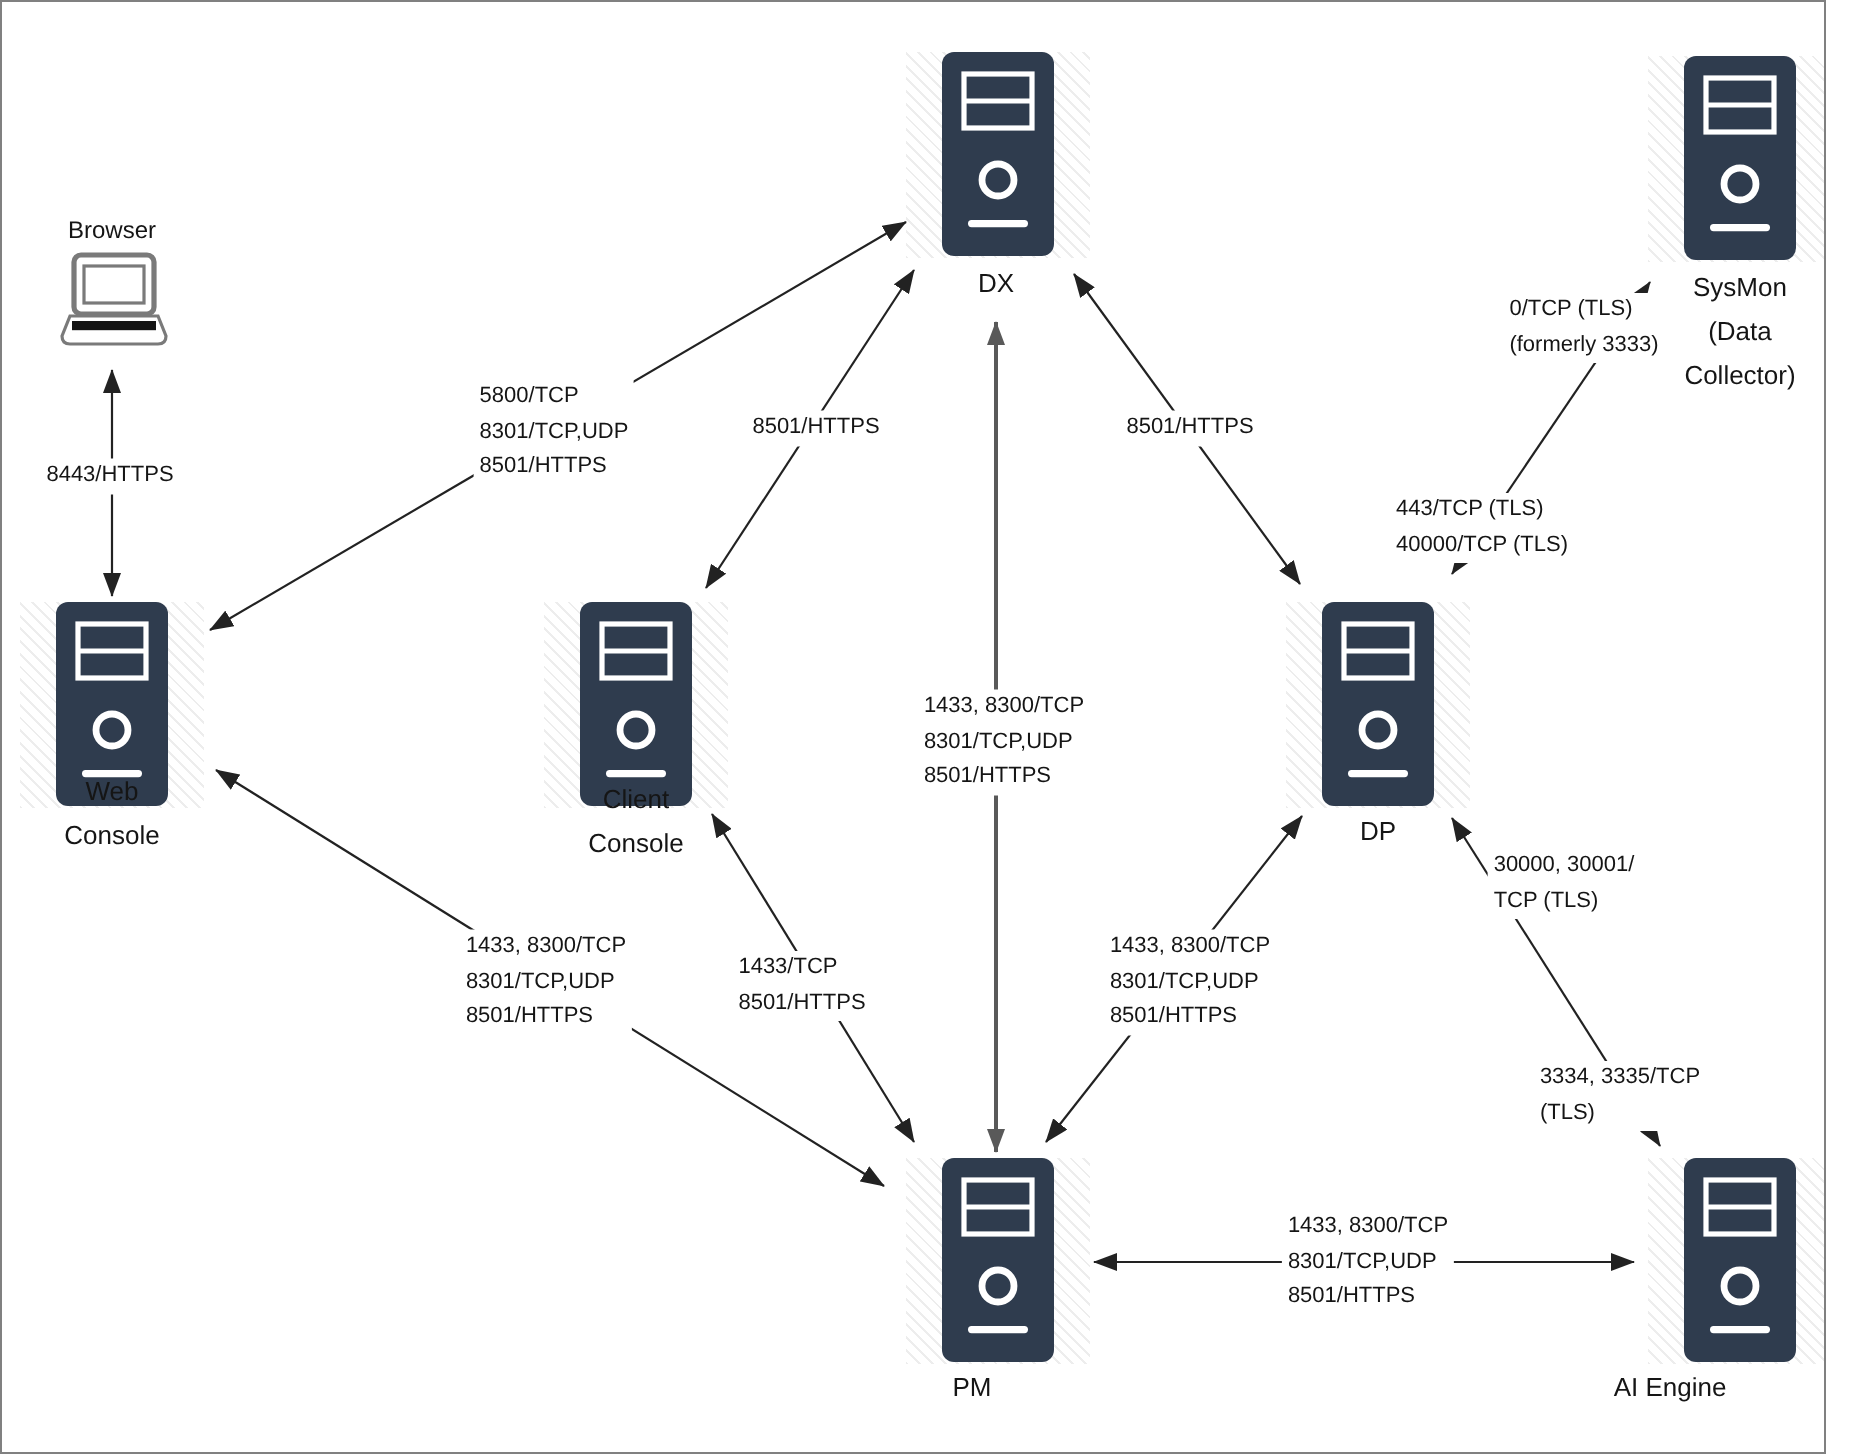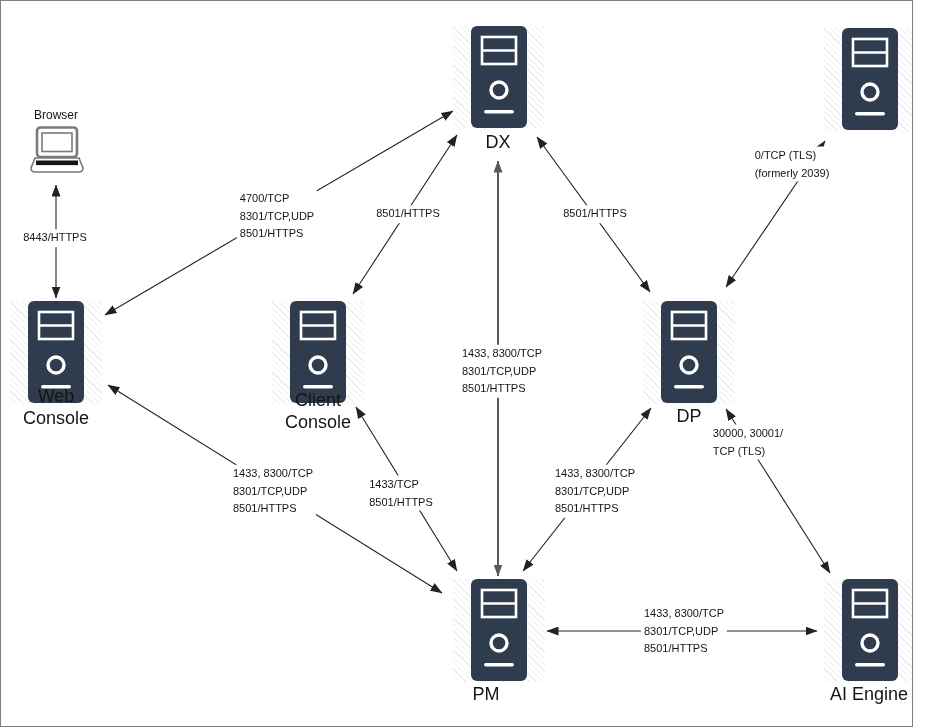--- a/index.html
+++ b/index.html
@@ -31,21 +31,21 @@
   .srv-body{fill:var(--server-fill);}
   .srv-stroke{stroke:#ffffff;fill:none;}
   .srv-white{fill:#ffffff;}
 
   .browser-node{position:absolute;left:27px;top:125px;width:58px;height:52px;z-index:2;}
 
   .node-label{
     position:absolute;z-index:3;
     transform:translate(-50%,0);
     text-align:center;
-    font-size:18px;line-height:22px;color:#151515;
+    font-size:13px;line-height:22px;color:#151515;
     white-space:nowrap;
   }
   .edge-label{
     position:absolute;z-index:3;
     transform:translate(-50%,-50%);
     background:#ffffff;
     text-align:left;
     font-size:11px;line-height:17.5px;color:#151515;
     padding:0 3px;
     white-space:nowrap;
@@ -147,64 +147,77 @@
   </div>
   <div class="node-label" style="left:497px;top:130px">
     <div>DX</div>
   </div>
   <div class="node-label" style="left:688px;top:404px">
     <div>DP</div>
   </div>
   <div class="node-label" style="left:485px;top:682px">
     <div>PM</div>
   </div>
-  <div class="node-label" style="left:868px;top:682px">
+  <div class="node-label" style="left:869px;top:132px">
+    <div>SysMon</div>
+    <div>(Data</div>
+    <div>Collector)</div>
+  </div>
+  <div class="node-label" style="left:834px;top:682px">
     <div>AI Engine</div>
   </div>
 
   <div class="edge-label" style="left:54px;top:237px">
     <div>8443/HTTPS</div>
   </div>
   <div class="edge-label" style="left:276px;top:215px">
-    <div>4700/TCP</div>
+    <div>5800/TCP</div>
     <div>8301/TCP,UDP</div>
     <div>8501/HTTPS</div>
   </div>
   <div class="edge-label" style="left:407px;top:213px">
     <div>8501/HTTPS</div>
   </div>
   <div class="edge-label" style="left:594px;top:213px">
     <div>8501/HTTPS</div>
   </div>
   <div class="edge-label" style="left:501px;top:370px">
     <div>1433, 8300/TCP</div>
     <div>8301/TCP,UDP</div>
     <div>8501/HTTPS</div>
   </div>
   <div class="edge-label" style="left:791px;top:163px">
     <div>0/TCP (TLS)</div>
-    <div>(formerly 2039)</div>
+    <div>(formerly 3333)</div>
+  </div>
+  <div class="edge-label" style="left:740px;top:263px">
+    <div>443/TCP (TLS)</div>
+    <div>40000/TCP (TLS)</div>
   </div>
   <div class="edge-label" style="left:272px;top:490px">
     <div>1433, 8300/TCP</div>
     <div>8301/TCP,UDP</div>
     <div>8501/HTTPS</div>
   </div>
   <div class="edge-label" style="left:400px;top:492px">
     <div>1433/TCP</div>
     <div>8501/HTTPS</div>
   </div>
   <div class="edge-label" style="left:594px;top:490px">
     <div>1433, 8300/TCP</div>
     <div>8301/TCP,UDP</div>
     <div>8501/HTTPS</div>
   </div>
-  <div class="edge-label" style="left:747px;top:441px">
+  <div class="edge-label" style="left:781px;top:441px">
     <div>30000, 30001/</div>
     <div>TCP (TLS)</div>
   </div>
+  <div class="edge-label" style="left:809px;top:547px">
+    <div>3334, 3335/TCP</div>
+    <div>(TLS)</div>
+  </div>
   <div class="edge-label" style="left:683px;top:630px">
     <div>1433, 8300/TCP</div>
     <div>8301/TCP,UDP</div>
     <div>8501/HTTPS</div>
   </div>
 
 </div>
 
 </body></html>

